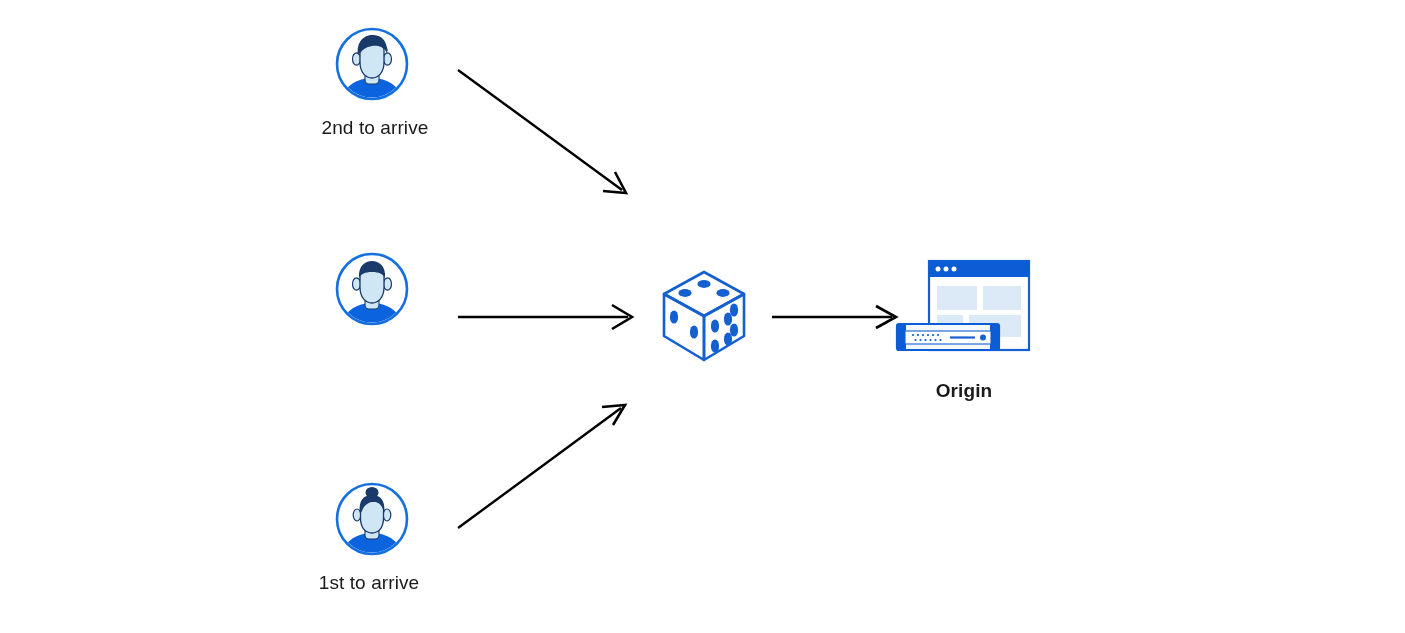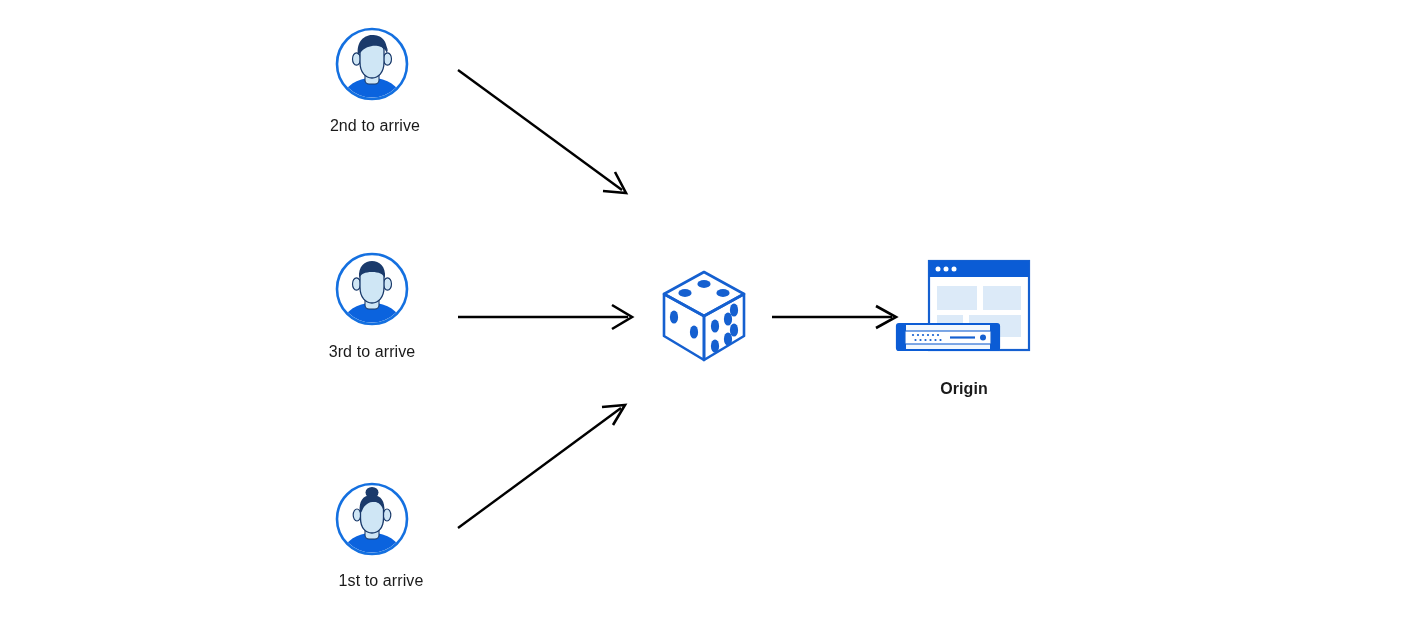--- a/index.html
+++ b/index.html
@@ -18,21 +18,21 @@
     overflow: hidden;
   }
   .avatar-wrap {
     position: absolute;
     width: 76px;
     height: 76px;
   }
   .node-label {
     position: absolute;
     font-family: "Liberation Sans", sans-serif;
-    font-size: 16px;
+    font-size: 19px;
     color: #1a1a1a;
     text-align: center;
     white-space: nowrap;
     letter-spacing: 0.1px;
   }
   .arrow-layer {
     position: absolute;
     left: 0;
     top: 0;
     width: 1405px;
@@ -118,21 +118,20 @@
         <path d="M38 52 C 20 52 8 63 6 78 L 70 78 C 68 63 56 52 38 52 Z" fill="#0B63DE"></path>
         <rect x="31" y="44" width="14" height="14" rx="4" fill="#CFE6F5" stroke="#1A3A6B" stroke-width="1.1"></rect>
         <ellipse cx="22.5" cy="33" rx="4" ry="6.2" fill="#CFE6F5" stroke="#1A3A6B" stroke-width="1.2"></ellipse>
         <ellipse cx="53.5" cy="33" rx="4" ry="6.2" fill="#CFE6F5" stroke="#1A3A6B" stroke-width="1.2"></ellipse>
         <path d="M26 24 C26 16 50 16 50 24 L50 36 C50 47 44 52 38 52 C32 52 26 47 26 36 Z" fill="#CFE6F5" stroke="#1A3A6B" stroke-width="1.3"></path>
 
         <path d="M25 27 C24 15 31 10 38 10 C45 10 52 15 51 27 C49 23 45 21 38 21 C31 21 27 23 25 27 Z" fill="#1A3A6B"></path>
       </g>
     </svg>
   </div>
-  <div class="node-label" style="left:272px; top:343px; width:200px;">3rd to arrive</div>
 
   <div class="avatar-wrap" style="left:334px; top:481px;">
     <svg width="76" height="76" viewBox="0 0 76 76">
       <defs>
         <clipPath id="clipC">
             <circle cx="38" cy="38" r="33.5"></circle>
           </clipPath>
       </defs>
       <circle cx="38" cy="38" r="35" fill="#ffffff" stroke="#1470E0" stroke-width="2.6"></circle>
       <g clip-path="url(#clipC)">
@@ -140,21 +139,21 @@
         <rect x="31" y="44" width="14" height="14" rx="4" fill="#CFE6F5" stroke="#1A3A6B" stroke-width="1.1"></rect>
         <ellipse cx="23" cy="34" rx="3.8" ry="6" fill="#CFE6F5" stroke="#1A3A6B" stroke-width="1.2"></ellipse>
         <ellipse cx="53" cy="34" rx="3.8" ry="6" fill="#CFE6F5" stroke="#1A3A6B" stroke-width="1.2"></ellipse>
         <path d="M26.5 26 C26.5 18 49.5 18 49.5 26 L49.5 37 C49.5 47.5 44 52 38 52 C32 52 26.5 47.5 26.5 37 Z" fill="#CFE6F5" stroke="#1A3A6B" stroke-width="1.3"></path>
 
         <ellipse cx="38" cy="11.5" rx="6.5" ry="5.5" fill="#1A3A6B"></ellipse>
         <path d="M26 32 C24 18 31 14 38 14 C45 14 52 18 50 32 C49 26 46 22 42 21 C36 20 30 24 28 30 C27.4 31 27 31.6 26 32 Z" fill="#1A3A6B"></path>
       </g>
     </svg>
   </div>
-  <div class="node-label" style="left:281px; top:572px; width:200px;">1st to arrive</div>
+  <div class="node-label" style="left:269px; top:572px; width:200px;">1st to arrive</div>
 
   <div class="dice-wrap" style="left:658px; top:268px;">
     <svg width="92" height="96" viewBox="0 0 92 96">
       <g fill="none" stroke="#1560D0" stroke-width="2.6" stroke-linejoin="round">
 
         <path d="M46 4 L86 26 L46 48 L6 26 Z"></path>
 
         <path d="M6 26 L46 48 L46 92 L6 68 Z"></path>
 
         <path d="M86 26 L86 68 L46 92 L46 48 Z"></path>

